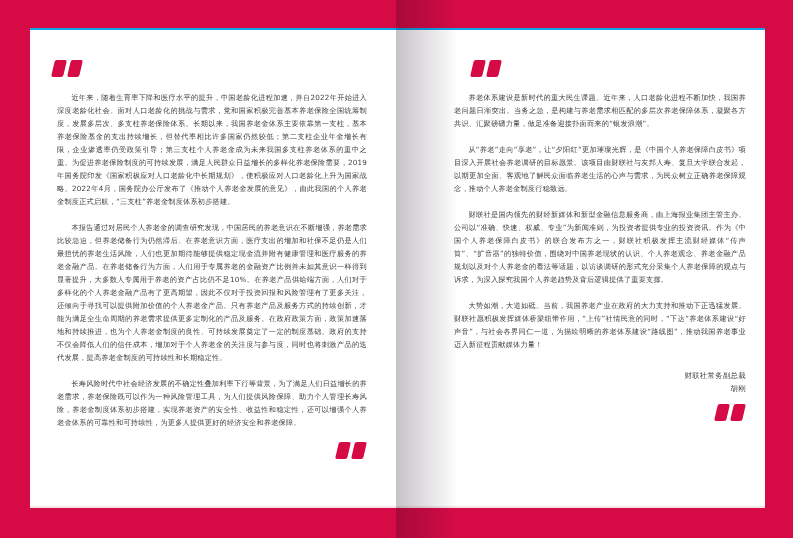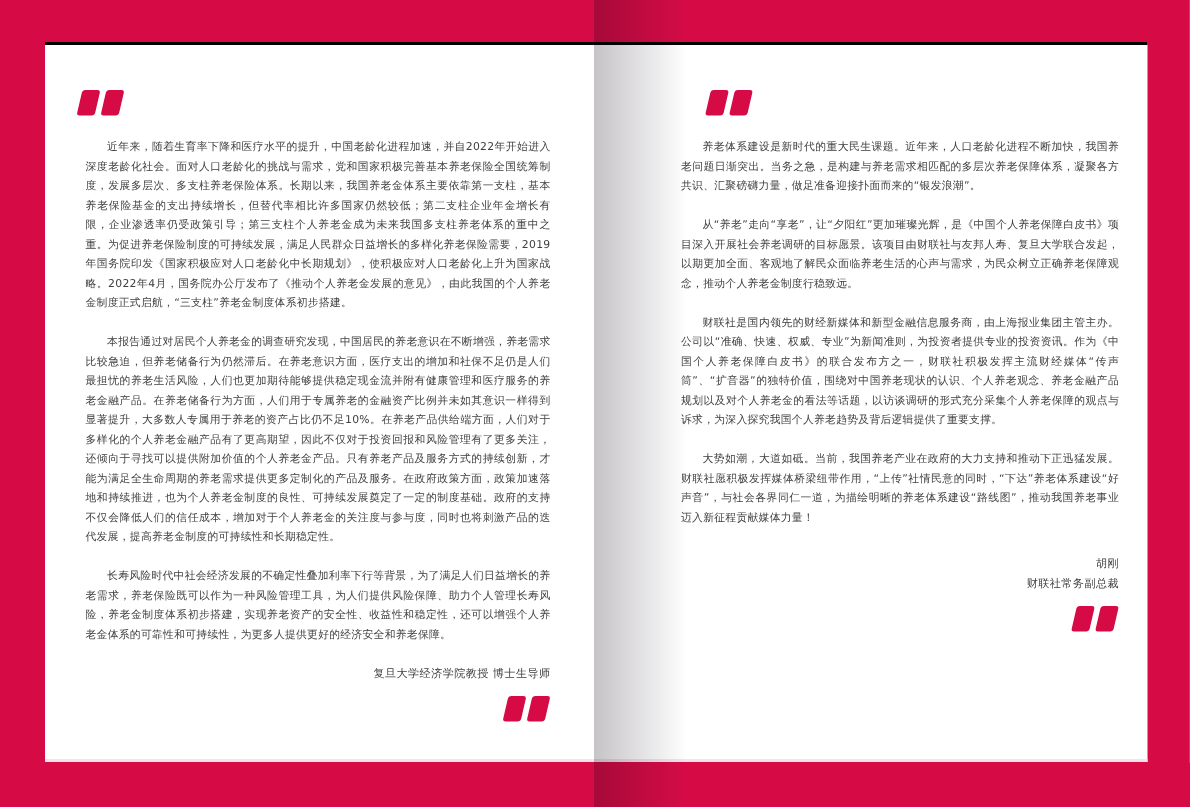--- a/index.html
+++ b/index.html
@@ -4,21 +4,21 @@
 <style>
   html,body{margin:0;padding:0;background:#888;}
   .stage{
     position:relative;width:793px;height:538px;overflow:hidden;
     background:#d60b46;
     font-family:"DejaVu Sans","Liberation Sans",sans-serif;
   }
   .page{
     position:absolute;top:28px;height:480px;background:#ffffff;
     box-sizing:border-box;
-    border-top:2px solid #000000;border-bottom:2px solid #f3e4ea;
+    border-top:2px solid #0ea5e9;border-bottom:2px solid #f3e4ea;
   }
   .page-left{left:30px;width:366px;padding:28px 29px 0 27px;}
   .page-right{left:396px;width:369px;padding:30px 19px 0 58px;}
   .fold-shadow{
     position:absolute;left:396px;top:0;width:62px;height:538px;
     background:linear-gradient(90deg,rgba(18,4,20,0.24),rgba(18,4,20,0));
     pointer-events:none;
   }
   
   .quote{display:flex;gap:4px;height:17px;width:max-content;}
@@ -50,42 +50,41 @@
     <div class="quote open open-left">
         <i></i>
         <i></i>
       </div>
     <div class="body">
       <p>近年来，随着生育率下降和医疗水平的提升，中国老龄化进程加速，并自2022年开始进入深度老龄化社会。面对人口老龄化的挑战与需求，党和国家积极完善基本养老保险全国统筹制度，发展多层次、多支柱养老保险体系。长期以来，我国养老金体系主要依靠第一支柱，基本养老保险基金的支出持续增长，但替代率相比许多国家仍然较低；第二支柱企业年金增长有限，企业渗透率仍受政策引导；第三支柱个人养老金成为未来我国多支柱养老体系的重中之重。为促进养老保险制度的可持续发展，满足人民群众日益增长的多样化养老保险需要，2019年国务院印发《国家积极应对人口老龄化中长期规划》，使积极应对人口老龄化上升为国家战略。2022年4月，国务院办公厅发布了《推动个人养老金发展的意见》，由此我国的个人养老金制度正式启航，“三支柱”养老金制度体系初步搭建。</p>
       <p>本报告通过对居民个人养老金的调查研究发现，中国居民的养老意识在不断增强，养老需求比较急迫，但养老储备行为仍然滞后。在养老意识方面，医疗支出的增加和社保不足仍是人们最担忧的养老生活风险，人们也更加期待能够提供稳定现金流并附有健康管理和医疗服务的养老金融产品。在养老储备行为方面，人们用于专属养老的金融资产比例并未如其意识一样得到显著提升，大多数人专属用于养老的资产占比仍不足10%。在养老产品供给端方面，人们对于多样化的个人养老金融产品有了更高期望，因此不仅对于投资回报和风险管理有了更多关注，还倾向于寻找可以提供附加价值的个人养老金产品。只有养老产品及服务方式的持续创新，才能为满足全生命周期的养老需求提供更多定制化的产品及服务。在政府政策方面，政策加速落地和持续推进，也为个人养老金制度的良性、可持续发展奠定了一定的制度基础。政府的支持不仅会降低人们的信任成本，增加对于个人养老金的关注度与参与度，同时也将刺激产品的迭代发展，提高养老金制度的可持续性和长期稳定性。</p>
       <p>长寿风险时代中社会经济发展的不确定性叠加利率下行等背景，为了满足人们日益增长的养老需求，养老保险既可以作为一种风险管理工具，为人们提供风险保障、助力个人管理长寿风险，养老金制度体系初步搭建，实现养老资产的安全性、收益性和稳定性，还可以增强个人养老金体系的可靠性和可持续性，为更多人提供更好的经济安全和养老保障。</p>
     </div>
     <div class="attrib attrib-left">
-      <div>复旦大学经济学院教授 博士生导师</div>
     </div>
     <div class="quote close">
         <i></i>
         <i></i>
       </div>
   </div>
 
   <div class="page page-right">
     <div class="quote open open-right">
         <i></i>
         <i></i>
       </div>
     <div class="body">
       <p>养老体系建设是新时代的重大民生课题。近年来，人口老龄化进程不断加快，我国养老问题日渐突出。当务之急，是构建与养老需求相匹配的多层次养老保障体系，凝聚各方共识、汇聚磅礴力量，做足准备迎接扑面而来的“银发浪潮”。</p>
       <p>从“养老”走向“享老”，让“夕阳红”更加璀璨光辉，是《中国个人养老保障白皮书》项目深入开展社会养老调研的目标愿景。该项目由财联社与友邦人寿、复旦大学联合发起，以期更加全面、客观地了解民众面临养老生活的心声与需求，为民众树立正确养老保障观念，推动个人养老金制度行稳致远。</p>
       <p>财联社是国内领先的财经新媒体和新型金融信息服务商，由上海报业集团主管主办。公司以“准确、快速、权威、专业”为新闻准则，为投资者提供专业的投资资讯。作为《中国个人养老保障白皮书》的联合发布方之一，财联社积极发挥主流财经媒体“传声筒”、“扩音器”的独特价值，围绕对中国养老现状的认识、个人养老观念、养老金融产品规划以及对个人养老金的看法等话题，以访谈调研的形式充分采集个人养老保障的观点与诉求，为深入探究我国个人养老趋势及背后逻辑提供了重要支撑。</p>
       <p>大势如潮，大道如砥。当前，我国养老产业在政府的大力支持和推动下正迅猛发展。财联社愿积极发挥媒体桥梁纽带作用，“上传”社情民意的同时，“下达”养老体系建设“好声音”，与社会各界同仁一道，为描绘明晰的养老体系建设“路线图”，推动我国养老事业迈入新征程贡献媒体力量！</p>
     </div>
     <div class="attrib attrib-right">
+      <div>财联社常务副总裁</div>
       <div>胡刚</div>
-      <div>财联社常务副总裁</div>
     </div>
     <div class="quote close">
         <i></i>
         <i></i>
       </div>
   </div>
 
   <div class="fold-shadow"></div>
 </div>
 

